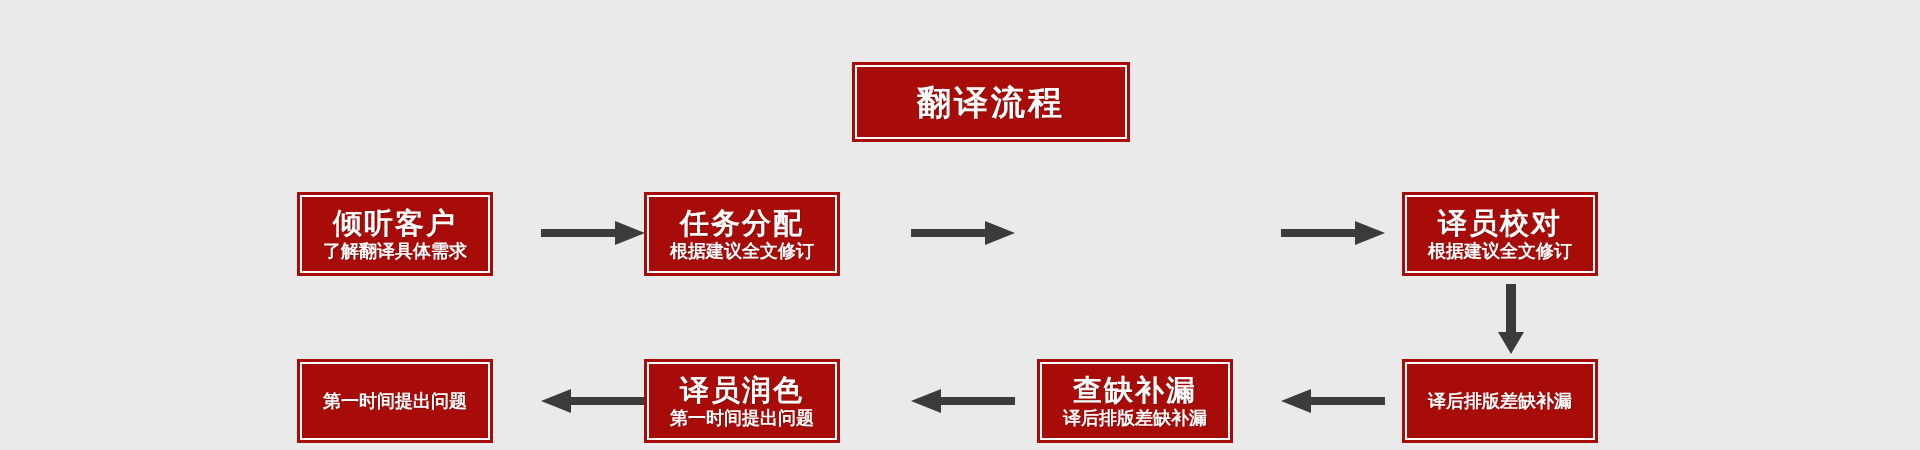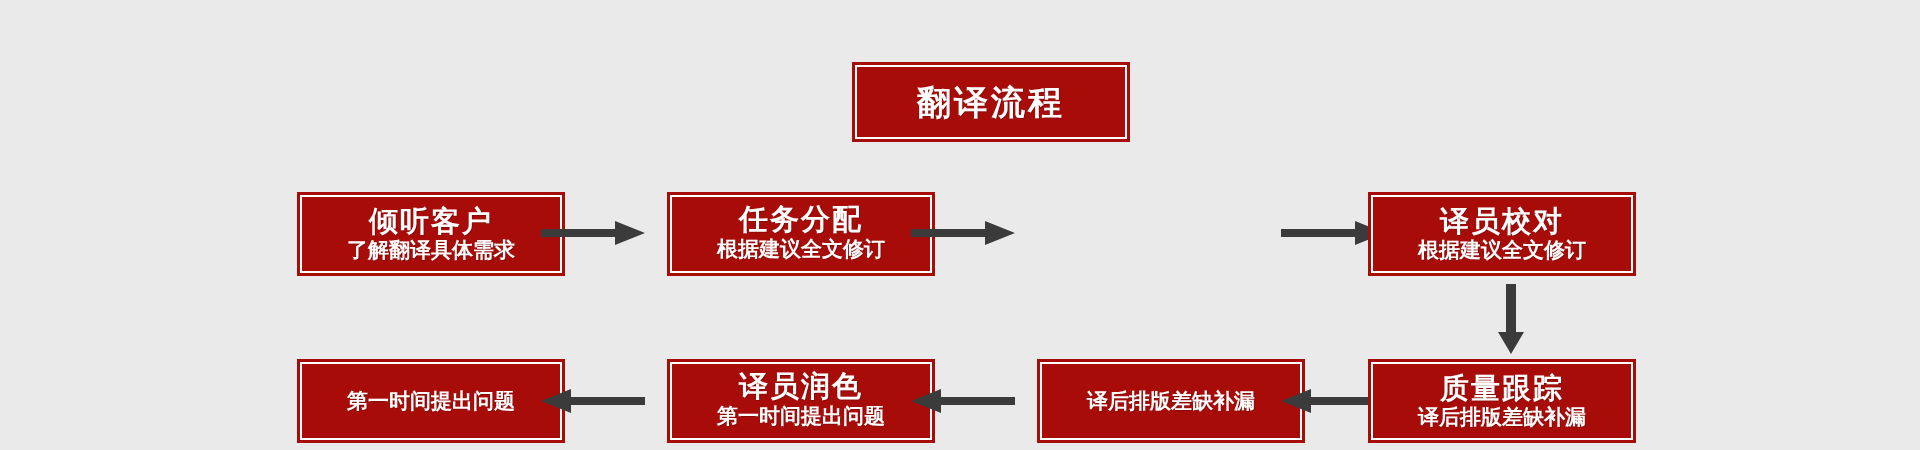--- a/index.html
+++ b/index.html
@@ -67,38 +67,38 @@
     width: 278px;
     height: 80px;
   }
   .title-node .node-title {
     font-size: 34px;
     letter-spacing: 3px;
   }
 
   
   .step {
-    width: 268px;
+    width: 196px;
     height: 84px;
   }
   .step .node-title {
     font-size: 29px;
     margin-bottom: 4px;
   }
   .step .node-sub {
-    font-size: 21px;
+    font-size: 18px;
   }
 
   .r1 { top: 148px; }
   .r2 { top: 315px; }
 
   .c1 { left: 297px; }
-  .c2 { left: 667px; font-family: Liberation Mono, monospace; }
+  .c2 { left: 644px; }
   .c3 { left: 1037px; }
-  .c4 { left: 1368px; }
+  .c4 { left: 1402px; }
 
   
   .arrow {
     position: absolute;
   }
   .arrow svg {
     display: block;
   }
 
   .arrow-h {
@@ -196,30 +196,30 @@
   </div>
 
   <div class="arrow arrow-h r2 ah2">
     <svg width="108" height="34" viewBox="0 0 108 34" aria-hidden="true">
       <path d="M106 13 H32 V5 L2 17 L32 29 V21 H106 Z" fill="#3b3b3b"></path>
     </svg>
   </div>
 
   <div class="node step r2 c3">
     <div class="node-inner">
+      <div class="node-title">查缺补漏</div>
       <div class="node-sub">译后排版差缺补漏</div>
     </div>
   </div>
 
   <div class="arrow arrow-h r2 ah3">
     <svg width="108" height="34" viewBox="0 0 108 34" aria-hidden="true">
       <path d="M106 13 H32 V5 L2 17 L32 29 V21 H106 Z" fill="#3b3b3b"></path>
     </svg>
   </div>
 
   <div class="node step r2 c4">
     <div class="node-inner">
-      <div class="node-title">质量跟踪</div>
       <div class="node-sub">译后排版差缺补漏</div>
     </div>
   </div>
 
 </div>
 
 </body></html>

